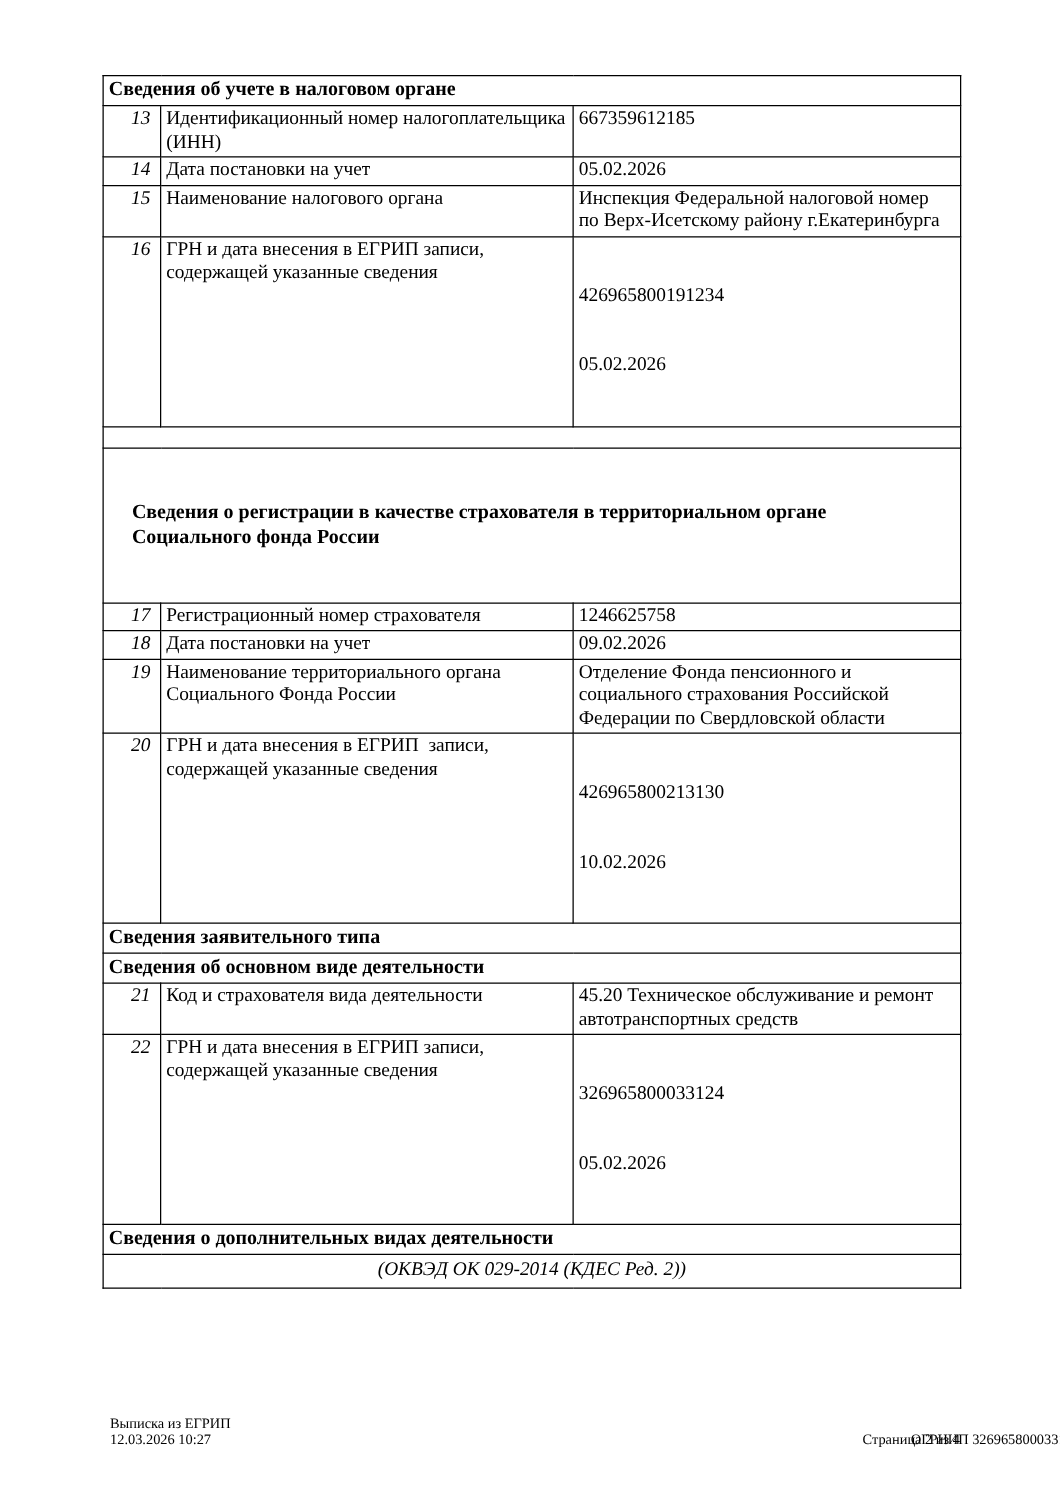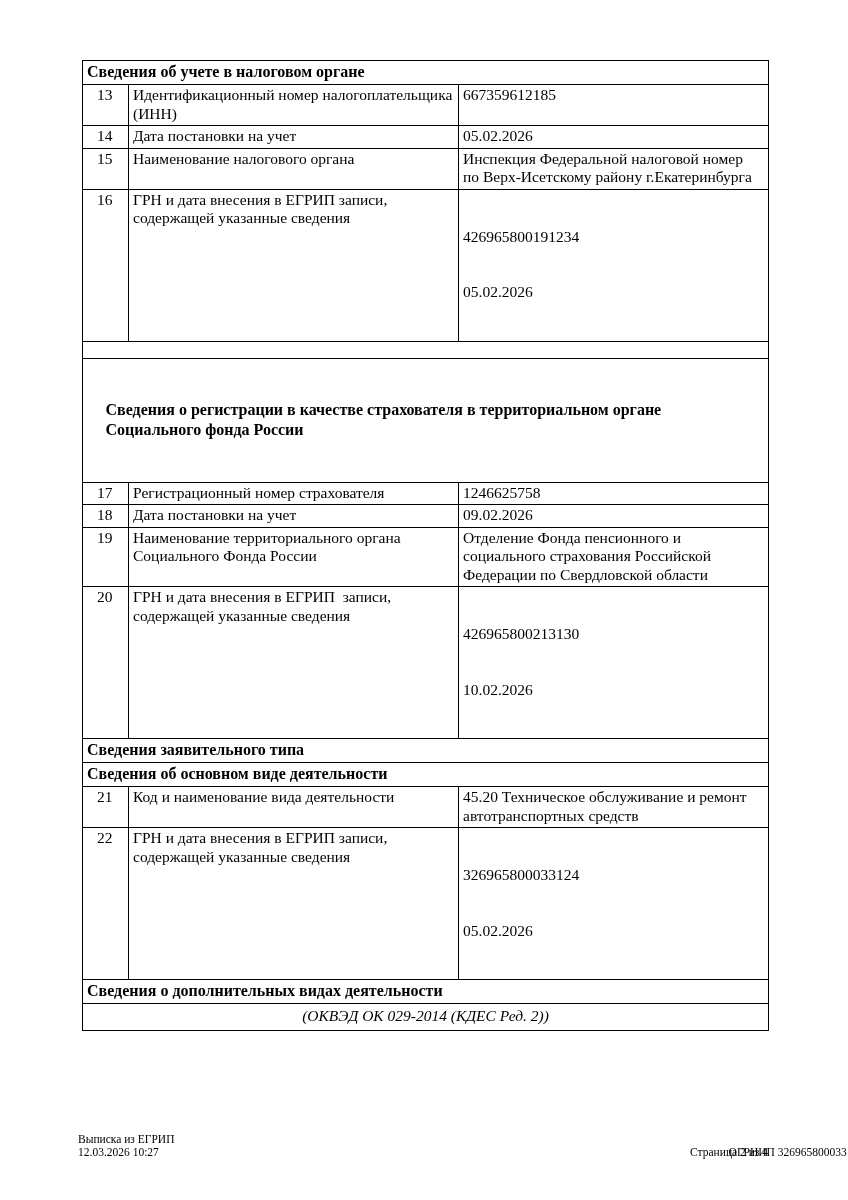--- a/index.html
+++ b/index.html
@@ -20,21 +20,22 @@
   }
   .doc-table td {
     border: 1.5px solid #000;
     vertical-align: top;
     font-size: 15.5px;
     line-height: 18.5px;
     padding: 1px 4px 2px 4px;
     white-space: pre-wrap;
   }
   td.num {
-    padding-left: 14px; padding-right: 0;
+    text-align: center;
+    padding-left: 14px; padding-right: 0; font-style: italic;
   }
   td.value { padding-right: 6px; }
   td.sect {
     font-weight: bold;
     font-size: 16px;
     line-height: 20px;
     padding-top: 1px; padding-bottom: 2px;
   }
   .sect-inner { max-width: 640px; margin: 0 auto; }
   .sect-sub { font-style: italic; }
@@ -47,21 +48,21 @@
     padding-top: 3px; padding-bottom: 4px;
   }
   tr.spacer td { height: 17px; }
   .footer {
     position: absolute;
     left: 0; top: 1133px;
     width: 848px;
     font-size: 11.5px;
     line-height: 12.5px;
   }
-  .f-left  { position: absolute; left: 78px; top: 0; }
+  .f-left  { position: absolute; left: 88px; top: 0; }
   .f-center{ position: absolute; left: 16px; width: 100%; text-align: right; top: 12.5px; }
   .f-right { position: absolute; right: 80px; top: 12.5px; }
 </style>
 </head>
 <body>
 
 <table class="doc-table">
   <colgroup>
     <col style="width:46px">
       <col style="width:330px">
@@ -130,21 +131,21 @@
   </tr>
 
   <tr>
     <td colspan="3" class="sect">Сведения заявительного типа</td>
   </tr>
   <tr>
     <td colspan="3" class="sect sect-it">Сведения об основном виде деятельности</td>
   </tr>
   <tr>
     <td class="num">21</td>
-    <td class="label">Код и наименование вида деятельности</td>
+    <td class="label">Код и страхователя вида деятельности</td>
     <td class="value"><div>45.20 Техническое обслуживание и ремонт автотранспортных средств</div></td>
   </tr>
   <tr>
     <td class="num">22</td>
     <td class="label">ГРН и дата внесения в ЕГРИП записи, содержащей указанные сведения</td>
     <td class="value">
       <div>326965800033124</div>
       <div>05.02.2026</div>
     </td>
   </tr>

